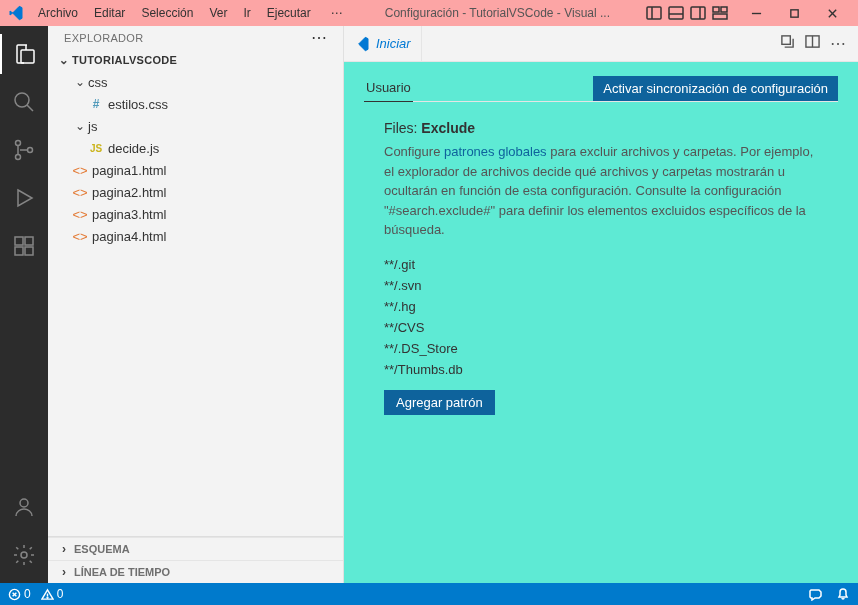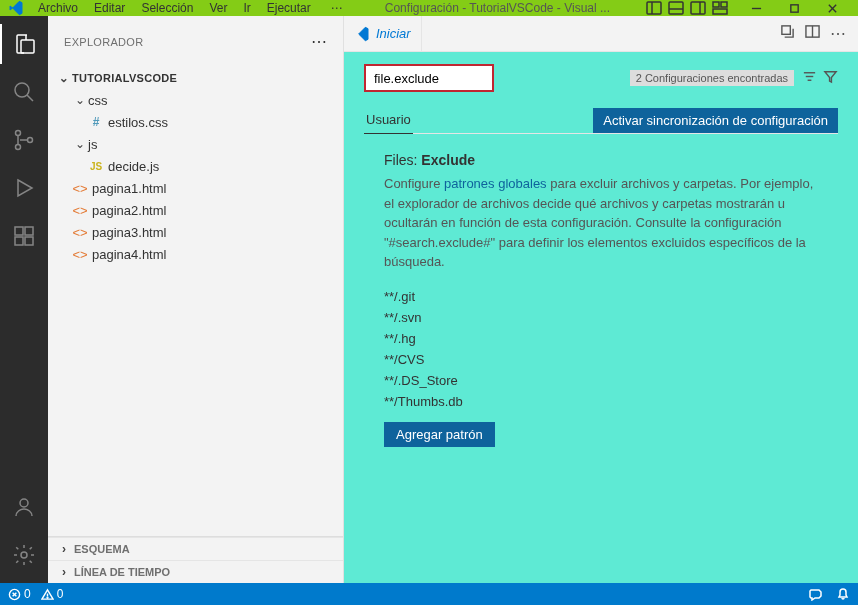--- a/index.html
+++ b/index.html
@@ -1,19 +1,19 @@
 <!DOCTYPE html>
 <html><head>
   <meta charset="utf-8">
   <style>
     * { margin: 0; padding: 0; box-sizing: border-box; font-family: -apple-system, BlinkMacSystemFont, "Segoe UI", sans-serif; }
     body { width: 858px; height: 605px; display: flex; flex-direction: column; overflow: hidden; background: #fff; }
     
     
-    .titlebar { height: 16px; background: #84cc16; display: flex; align-items: center; padding: 0 8px; font-size: 12px; color: #333; }
+    .titlebar { height: 26px; background: #fca5a5; display: flex; align-items: center; padding: 0 8px; font-size: 12px; color: #333; }
     .titlebar-logo { width: 16px; height: 16px; margin-right: 8px; }
     .titlebar-menu { display: flex; gap: 4px; }
     .titlebar-menu span { padding: 2px 6px; cursor: pointer; }
     .titlebar-dots { margin-left: 4px; padding: 2px 6px; }
     .titlebar-title { flex: 1; text-align: center; color: #555; font-size: 12px; }
     .titlebar-layout { display: flex; gap: 6px; margin-right: 10px; }
     .titlebar-layout span { width: 16px; height: 16px; display: flex; align-items: center; justify-content: center; }
     .titlebar-controls { display: flex; gap: 2px; }
     .titlebar-controls span { width: 36px; height: 28px; display: flex; align-items: center; justify-content: center; cursor: pointer; }
     
@@ -23,21 +23,21 @@
     
     .activitybar { width: 48px; background: #2c2c2c; display: flex; flex-direction: column; align-items: center; padding-top: 8px; }
     .activitybar-top { display: flex; flex-direction: column; gap: 8px; flex: 1; }
     .activitybar-bottom { display: flex; flex-direction: column; gap: 8px; padding-bottom: 8px; }
     .activity-item { width: 48px; height: 40px; display: flex; align-items: center; justify-content: center; color: #858585; cursor: pointer; }
     .activity-item.active { color: #fff; border-left: 2px solid #fff; }
     .activity-item svg { width: 24px; height: 24px; }
     
     
     .sidebar { width: 296px; background: #f3f3f3; display: flex; flex-direction: column; border-right: 1px solid #e0e0e0; }
-    .sidebar-header { display: flex; align-items: center; padding: 16px 16px; font-size: 11px; color: #6f6f6f; }
+    .sidebar-header { display: flex; align-items: center; padding: 2px 16px; font-size: 11px; color: #6f6f6f; }
     .sidebar-header-title { flex: 1; letter-spacing: 0.3px; }
     .sidebar-header-dots { cursor: pointer; color: #333; font-size: 16px; }
     .explorer-tree { flex: 1; overflow: auto; font-size: 13px; color: #333; }
     .tree-item { display: flex; align-items: center; padding: 1px 8px; cursor: pointer; height: 22px; }
     .tree-chevron { width: 16px; text-align: center; color: #444; font-size: 12px; }
     .tree-icon { width: 16px; margin-right: 4px; display: flex; align-items: center; justify-content: center; }
     .tree-label { flex: 1; }
     .root { font-weight: 700; font-size: 11px; letter-spacing: 0.3px; }
     .indent-1 { padding-left: 24px; }
     .indent-2 { padding-left: 40px; }
@@ -279,34 +279,20 @@
             </svg></span>
         <span><svg viewBox="0 0 16 16" width="15" height="15">
               <rect x="1" y="2" width="14" height="12"></rect>
               <line x1="8" y1="2" x2="8" y2="14"></line>
             </svg></span>
         <span>⋯</span>
       </div>
     </div>
 
     <div class="settings-body">
-      <div class="search-row">
-        <input class="search-input" value="file.exclude" style="">
-        <span class="search-results">2 Configuraciones encontradas</span>
-        <div class="search-icons">
-          <span><svg viewBox="0 0 16 16" width="15" height="15">
-                <line x1="2" y1="4" x2="14" y2="4"></line>
-                <line x1="4" y1="8" x2="12" y2="8"></line>
-                <line x1="6" y1="12" x2="10" y2="12"></line>
-              </svg></span>
-          <span><svg viewBox="0 0 16 16" width="15" height="15">
-                <path d="M2 3h12l-5 6v5l-2-1v-4L2 3z"></path>
-              </svg></span>
-        </div>
-      </div>
 
       <div class="scope-row">
         <div class="scope-tab active">Usuario</div>
         <button class="sync-btn">Activar sincronización de configuración</button>
       </div>
 
       <div class="setting-block">
         <div class="setting-title">
           <span class="prefix">Files:</span>
           <span class="name">Exclude</span>

